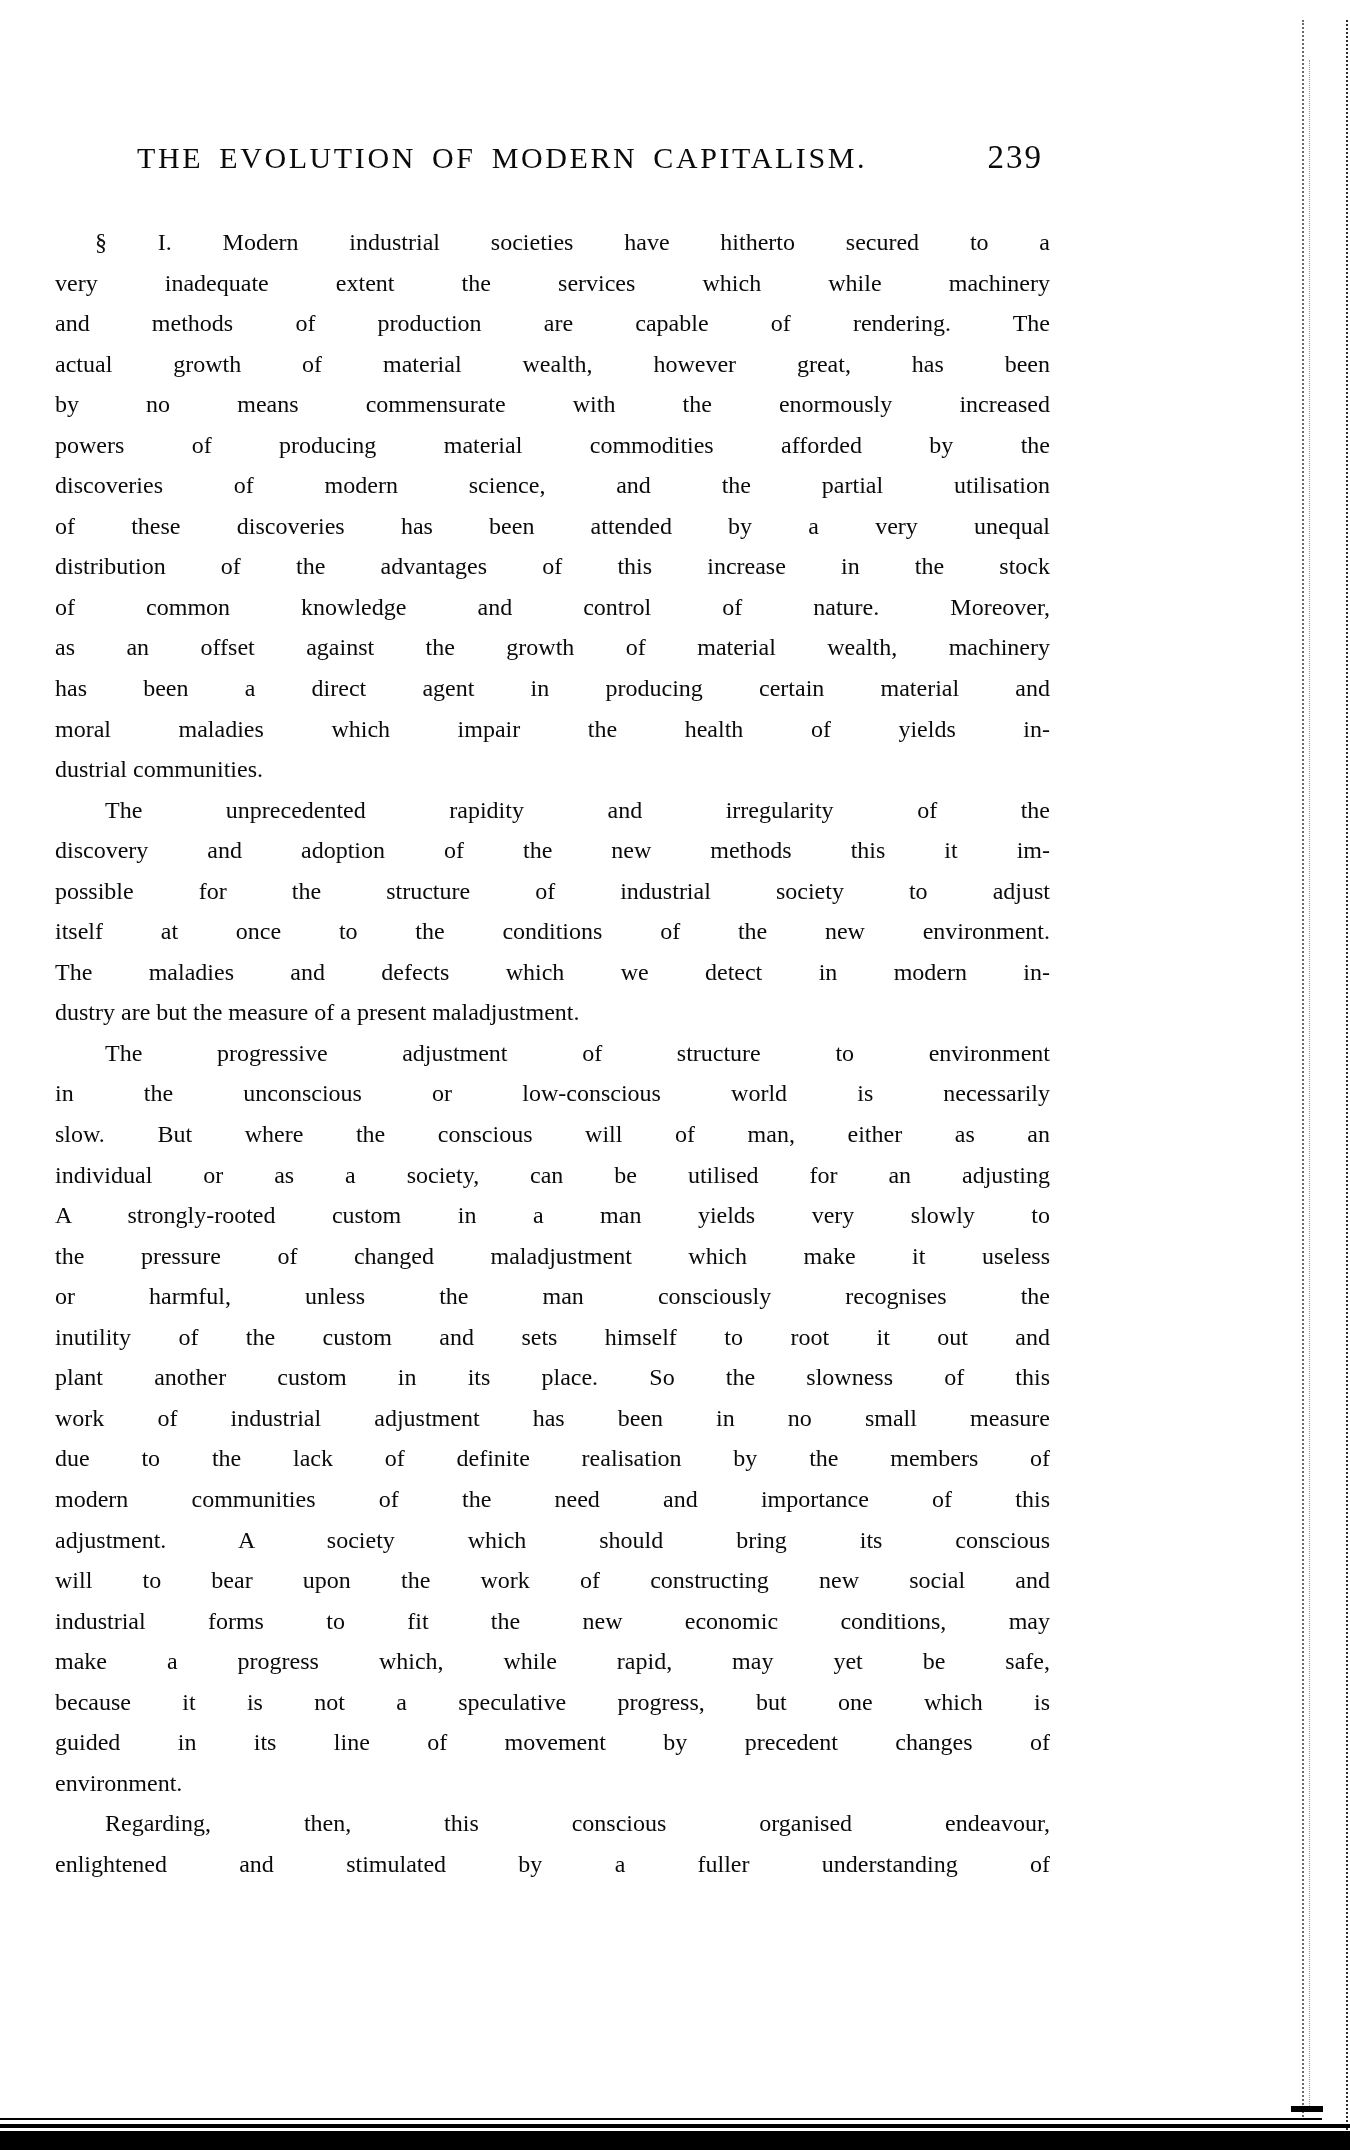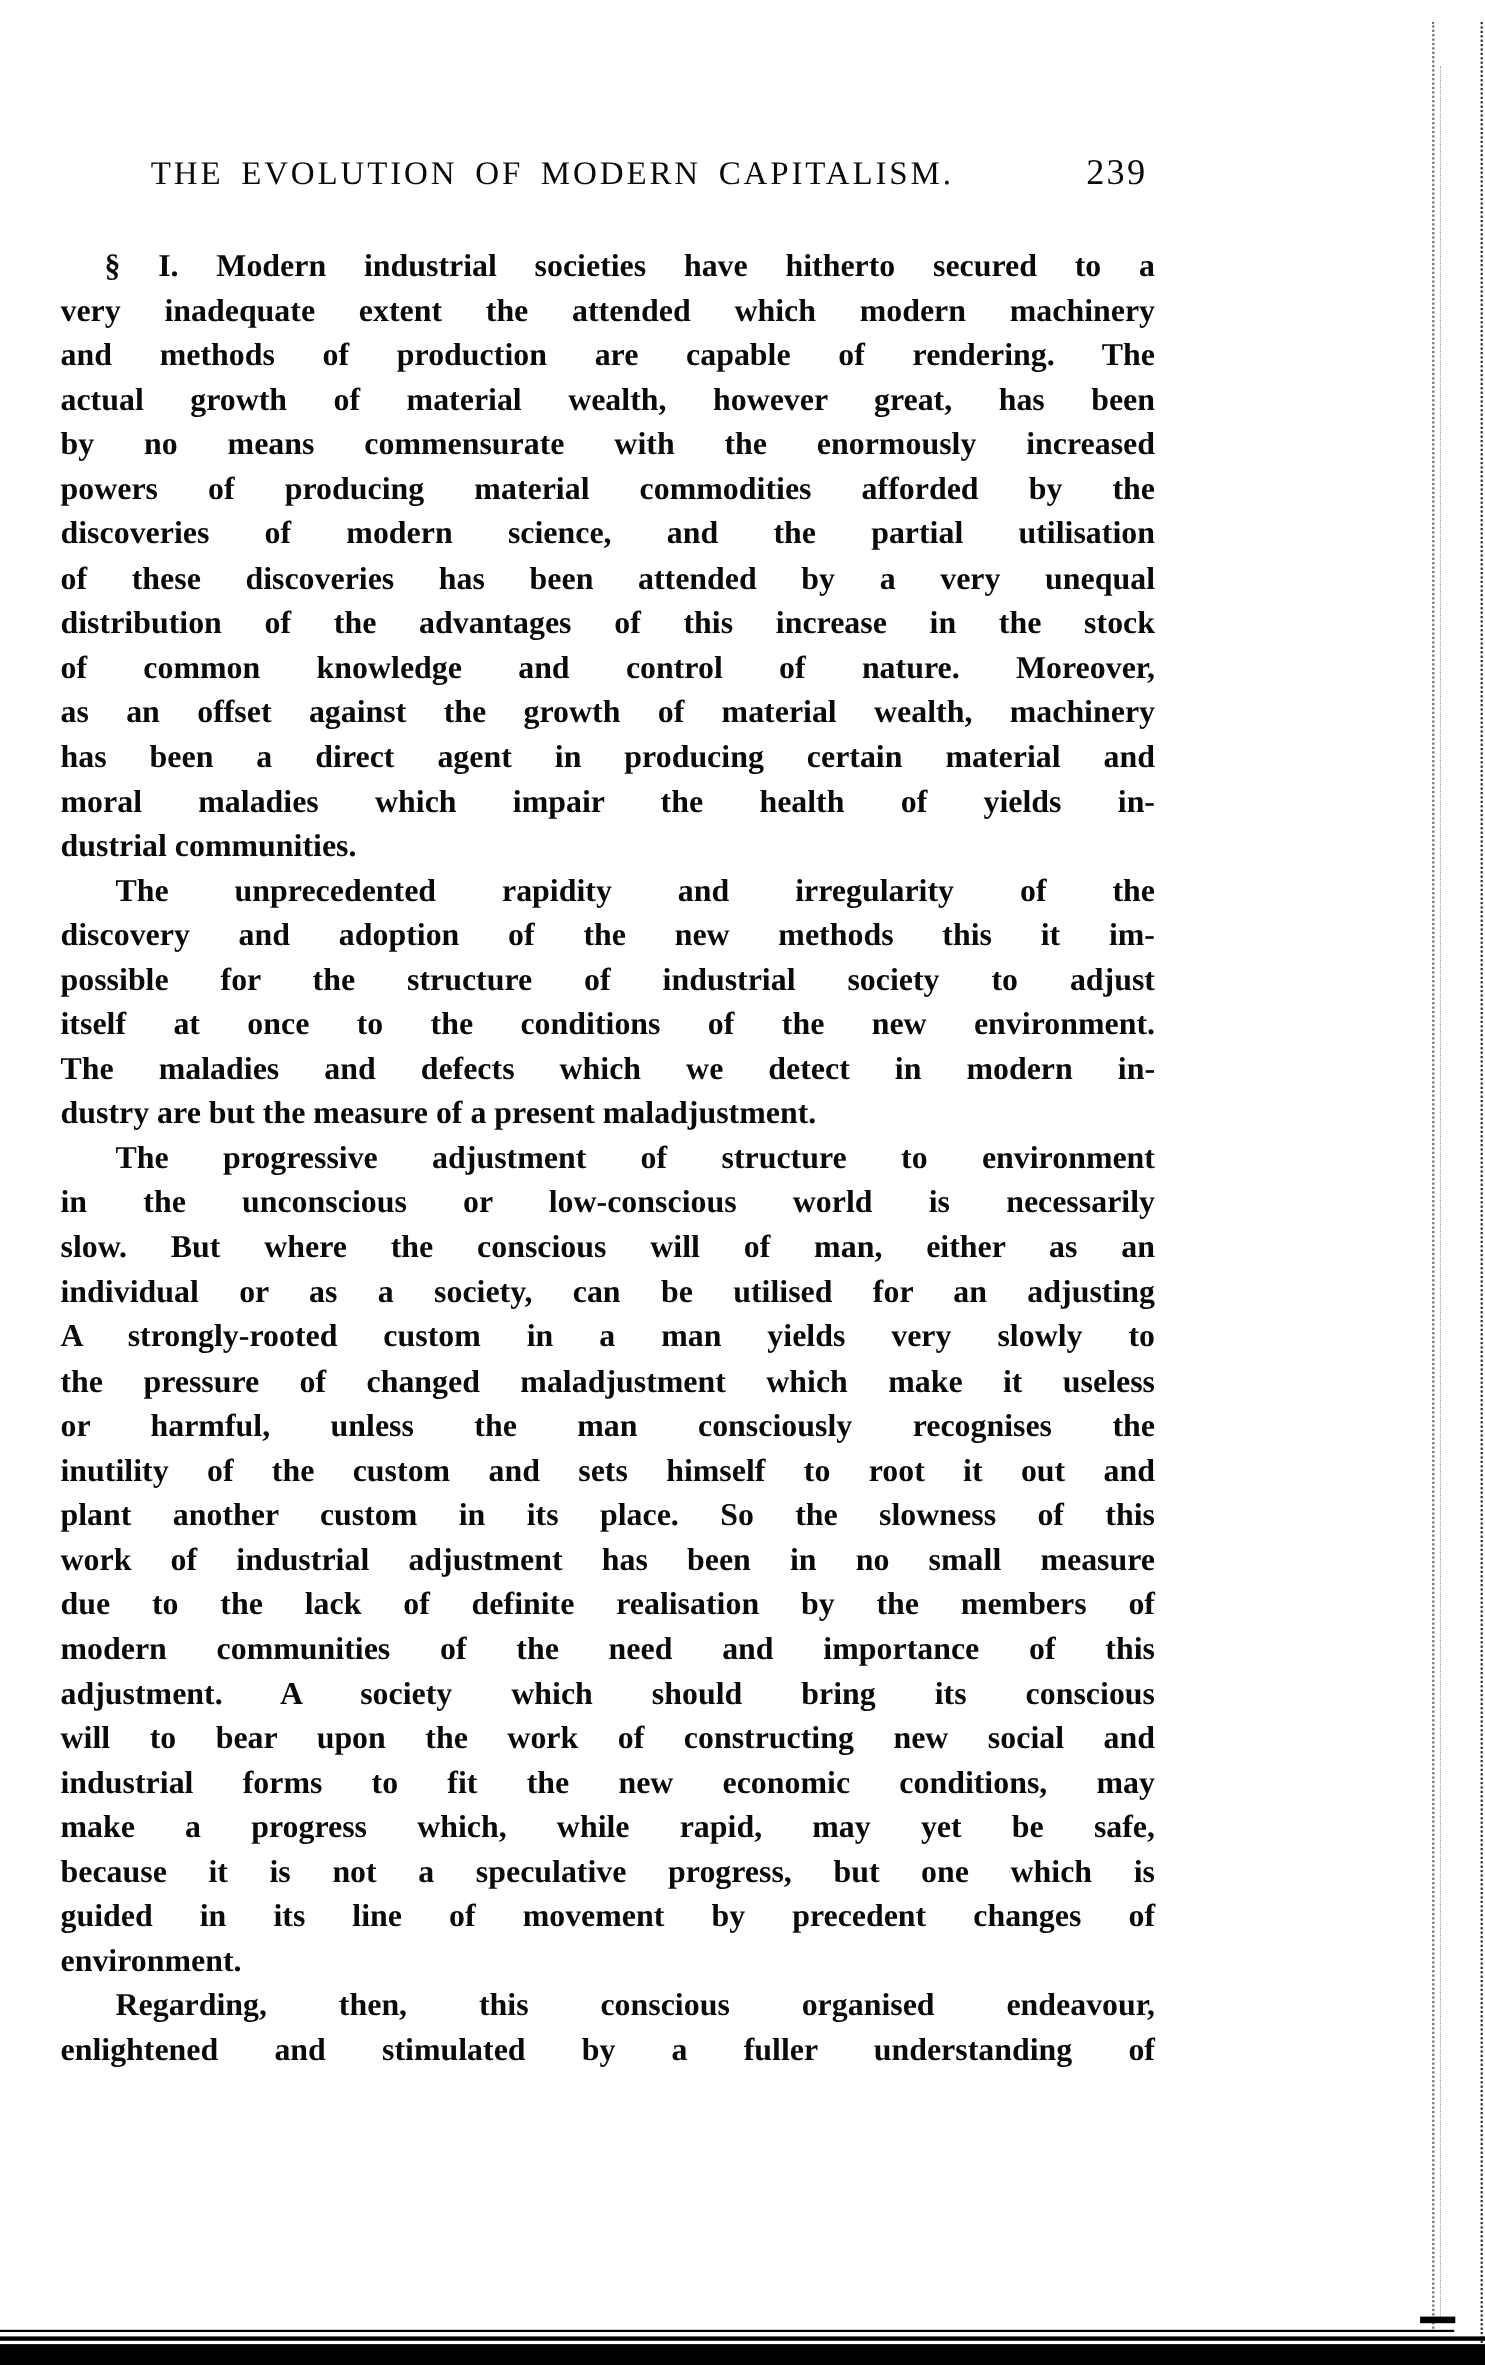--- a/index.html
+++ b/index.html
@@ -51,26 +51,25 @@
   .text-block {
     position: absolute;
     left: 55px;
     top: 222px;
     width: 995px;
   }
   .line {
     display: block;
     height: 40.55px;
     line-height: 40.55px;
-    font-size: 29px;
+    font-size: 24px;
     white-space: nowrap;
     text-align: justify;
     text-align-last: justify;
     overflow: visible;
-    font-weight: bold;
   }
   .line.last {
     text-align: left;
     text-align-last: left;
   }
   .line.indent-first {
     padding-left: 40px;
     width: 955px;
   }
   .line.indent {
@@ -127,21 +126,21 @@
 
   <div class="running-head">
     <span class="running-title">THE EVOLUTION OF MODERN CAPITALISM.</span>
     <span class="page-number">239</span>
   </div>
 
   <div class="text-block">
 
     <div>
       <span class="line indent-first">§ I. Modern industrial societies have hitherto secured to a</span>
-      <span class="line">very inadequate extent the attended which modern machinery</span>
+      <span class="line">very inadequate extent the services which while machinery</span>
       <span class="line">and methods of production are capable of rendering. The</span>
       <span class="line">actual growth of material wealth, however great, has been</span>
       <span class="line">by no means commensurate with the enormously increased</span>
       <span class="line">powers of producing material commodities afforded by the</span>
       <span class="line">discoveries of modern science, and the partial utilisation</span>
       <span class="line">of these discoveries has been attended by a very unequal</span>
       <span class="line">distribution of the advantages of this increase in the stock</span>
       <span class="line">of common knowledge and control of nature. Moreover,</span>
       <span class="line">as an offset against the growth of material wealth, machinery</span>
       <span class="line">has been a direct agent in producing certain material and</span>

